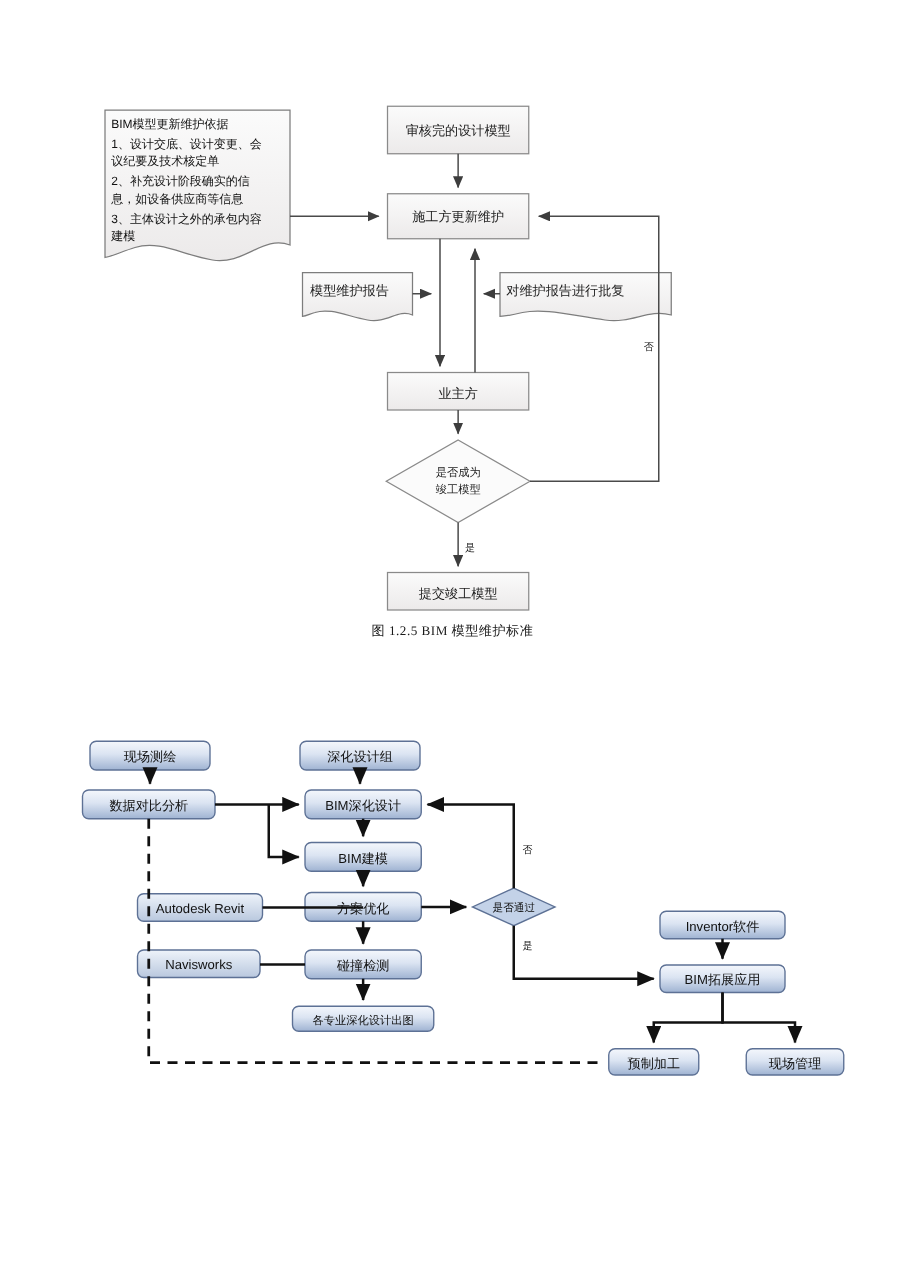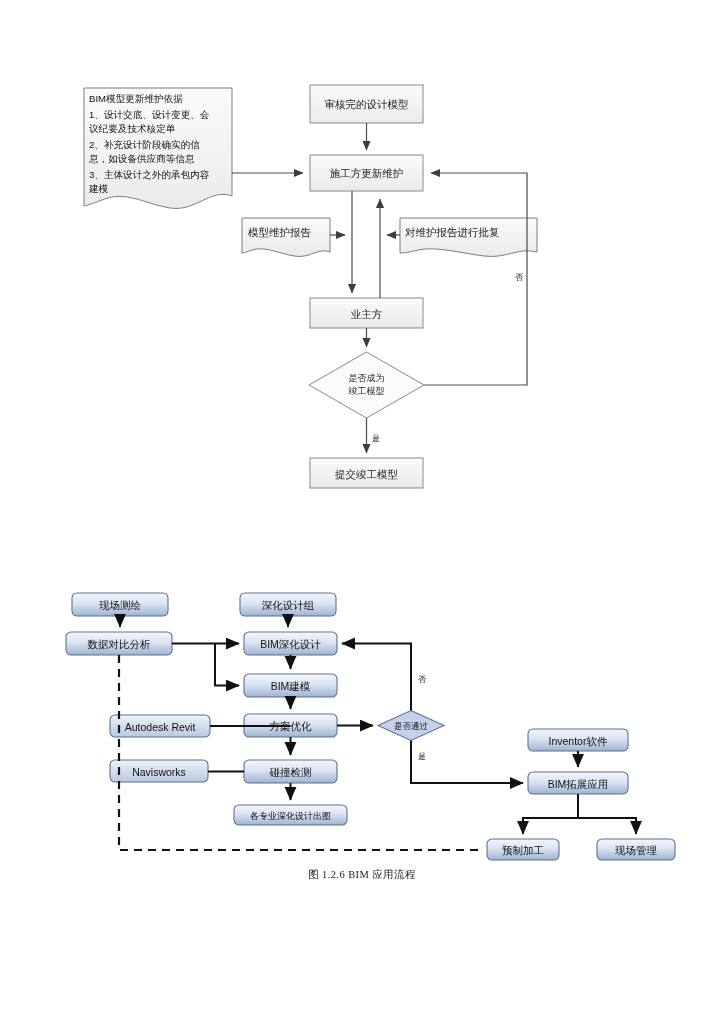--- a/index.html
+++ b/index.html
@@ -112,20 +112,21 @@
         <path class="ln" d="M400,235 L387,235" marker-end="url(#ah)"></path>
         <path class="ln" d="M366.5,328 L366.5,347" marker-end="url(#ah)"></path>
         <path class="ln" d="M366.5,418 L366.5,453" marker-end="url(#ah)"></path>
         <path class="ln" d="M424,385 L527,385 L527,173 L431,173" marker-end="url(#ah)"></path>
         <text class="t-tiny" x="523" y="280" text-anchor="end">否</text>
         <text class="t-tiny" x="372" y="441">是</text>
       </g>
     </svg>
   </div>
 
+  <div class="caption" id="cap1">图 1.2.5 BIM 模型维护标准</div>
 
   <div class="fig" id="fig2">
     <svg width="724" height="320" viewBox="0 0 724 320" xmlns="http://www.w3.org/2000/svg">
       <defs>
         <marker id="ah2" markerWidth="8" markerHeight="8" refX="6.6" refY="3" orient="auto">
           <path d="M0,0 L7,3 L0,6 z" fill="#111"></path>
         </marker>
         <linearGradient id="gBlue" x1="0" y1="0" x2="0" y2="1">
           <stop offset="0%" stop-color="#f4f7fc"></stop>
           <stop offset="45%" stop-color="#dbe4f2"></stop>
@@ -222,15 +223,14 @@
         <path class="ln2" d="M578,191 L578,207" marker-end="url(#ah2)"></path>
         <path class="ln2" d="M578,234 L578,258 L523,258 L523,274" marker-end="url(#ah2)"></path>
         <path class="ln2" d="M578,234 L578,258 L636,258 L636,274" marker-end="url(#ah2)"></path>
         <path class="dash" d="M119,95 L119,290 L482,290"></path>
         <text class="t-tiny" x="418" y="122">否</text>
         <text class="t-tiny" x="418" y="199">是</text>
       </g>
     </svg>
   </div>
 
-  <div class="caption" id="cap2">图 1.2.6 BIM 应用流程</div>
 
 </div>
 
 </body></html>

